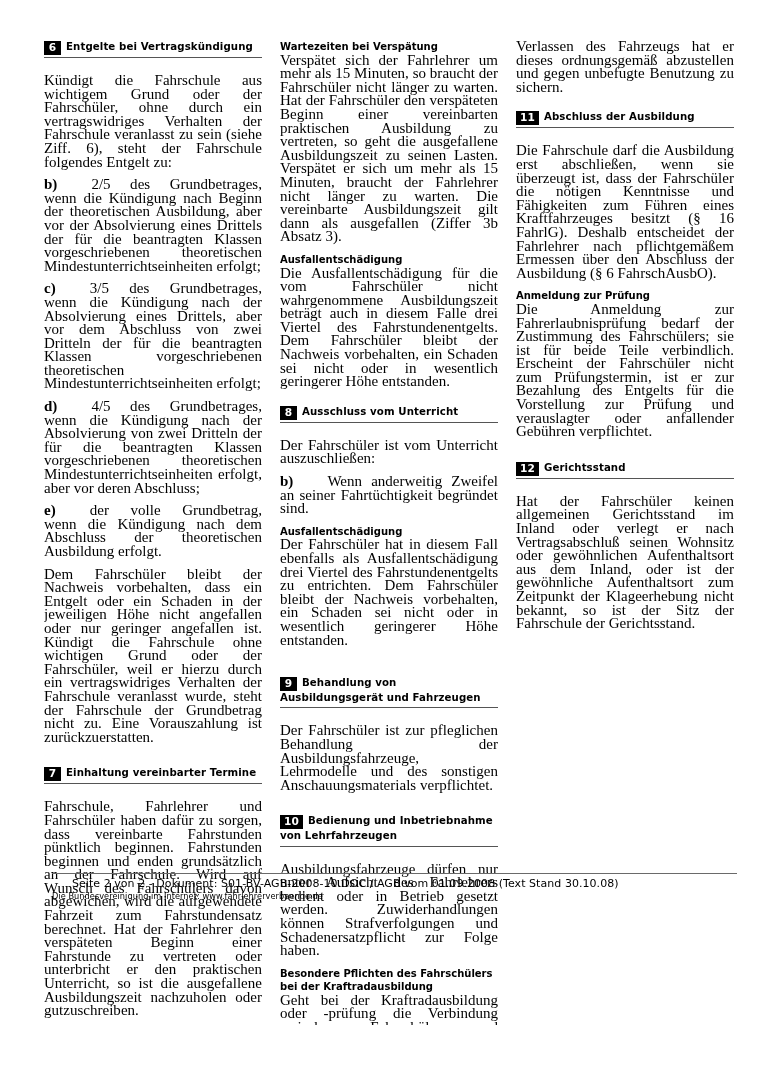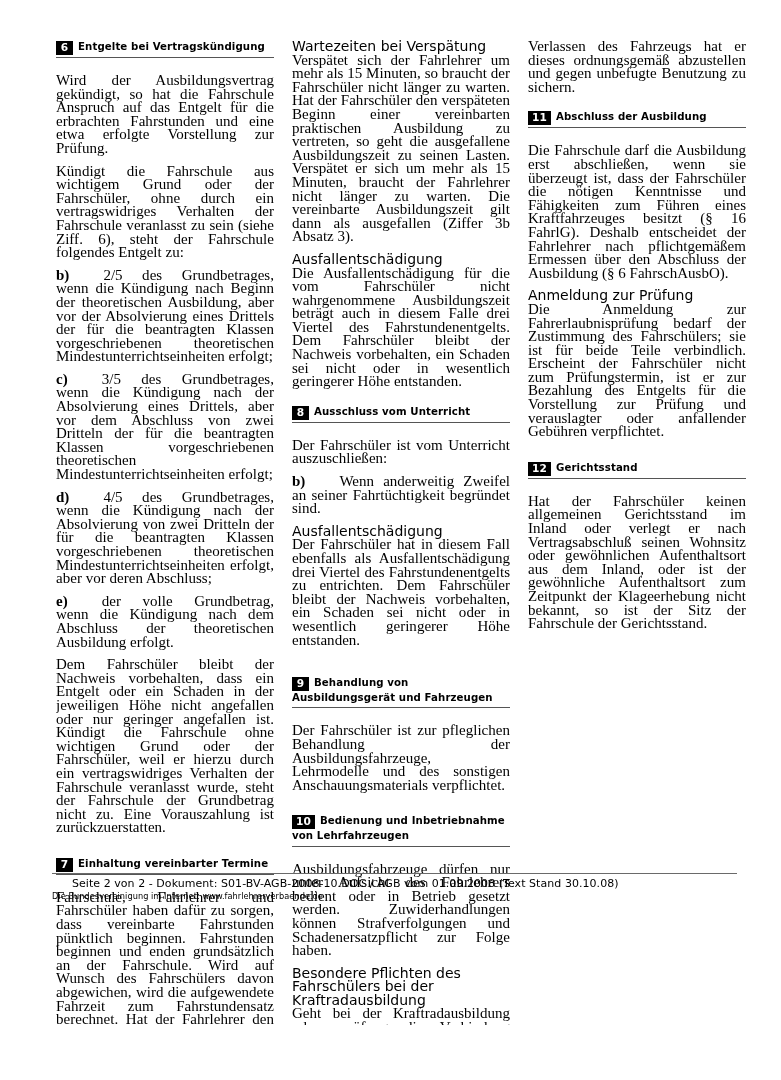--- a/index.html
+++ b/index.html
@@ -15,21 +15,21 @@
     overflow: hidden;
     position: relative;
   }
 
   .page {
     position: absolute;
     left: 0; top: 0;
     width: 781px;
     height: 920px;
     box-sizing: border-box;
-    padding: 40px 44px 0 56px;
+    padding: 40px 44px 0 44px;
   }
 
   .columns {
     display: flex;
     flex-direction: row;
     align-items: flex-start;
     gap: 18px;
     height: 985px;
   }
 
@@ -87,22 +87,22 @@
     font-weight: bold;
   }
   p.b .gap {
     display: inline-block;
     width: 34px;
   }
 
   
   .sub {
     margin: 0 0 0 0;
-    font-size: 14px;
-    font-weight: normal;
+    font-size: 10px;
+    font-weight: bold;
     line-height: 13.6px;
     text-align: left;
   }
   .sub + p.b { margin-top: 0; }
 
   .sp-sm { height: 7px; }
   .sp-md { height: 13px; }
   .sp-lg { height: 20px; }
 
   
@@ -141,21 +141,20 @@
 <div class="page">
   <div class="columns">
 
     <div class="col">
 
       <div class="sec-head">
         <span class="badge">6</span><span>Entgelte bei Vertragskündigung</span>
       </div>
       <hr class="sec-rule">
 
-      <p class="b">Wird der Ausbildungsvertrag gekündigt, so hat die Fahrschule Anspruch auf das Entgelt für die erbrachten Fahrstunden und eine etwa erfolgte Vorstellung zur Prüfung.</p>
       <p class="b">Kündigt die Fahrschule aus wichtigem Grund oder der Fahrschüler, ohne durch ein vertragswidriges Verhalten der Fahrschule veranlasst zu sein (siehe Ziff. 6), steht der Fahrschule folgendes Entgelt zu:</p>
 
       <p class="b"><span class="lt">b)</span><span class="gap"></span><span>2/5 des Grundbetrages, wenn die Kündigung nach Beginn der theoretischen Ausbildung, aber vor der Absolvierung eines Drittels der für die beantragten Klassen vorgeschriebenen theoretischen Mindestunterrichtseinheiten erfolgt;</span></p>
       <p class="b"><span class="lt">c)</span><span class="gap"></span><span>3/5 des Grundbetrages, wenn die Kündigung nach der Absolvierung eines Drittels, aber vor dem Abschluss von zwei Dritteln der für die beantragten Klassen vorgeschriebenen theoretischen Mindestunterrichtseinheiten erfolgt;</span></p>
       <p class="b"><span class="lt">d)</span><span class="gap"></span><span>4/5 des Grundbetrages, wenn die Kündigung nach der Absolvierung von zwei Dritteln der für die beantragten Klassen vorgeschriebenen theoretischen Mindestunterrichtseinheiten erfolgt, aber vor deren Abschluss;</span></p>
       <p class="b"><span class="lt">e)</span><span class="gap"></span><span>der volle Grundbetrag, wenn die Kündigung nach dem Abschluss der theoretischen Ausbildung erfolgt.</span></p>
 
       <p class="b">Dem Fahrschüler bleibt der Nachweis vorbehalten, dass ein Entgelt oder ein Schaden in der jeweiligen Höhe nicht angefallen oder nur geringer angefallen ist. Kündigt die Fahrschule ohne wichtigen Grund oder der Fahrschüler, weil er hierzu durch ein vertragswidriges Verhalten der Fahrschule veranlasst wurde, steht der Fahrschule der Grundbetrag nicht zu. Eine Vorauszahlung ist zurückzuerstatten.</p>
 
       <div class="sp-md"></div>

